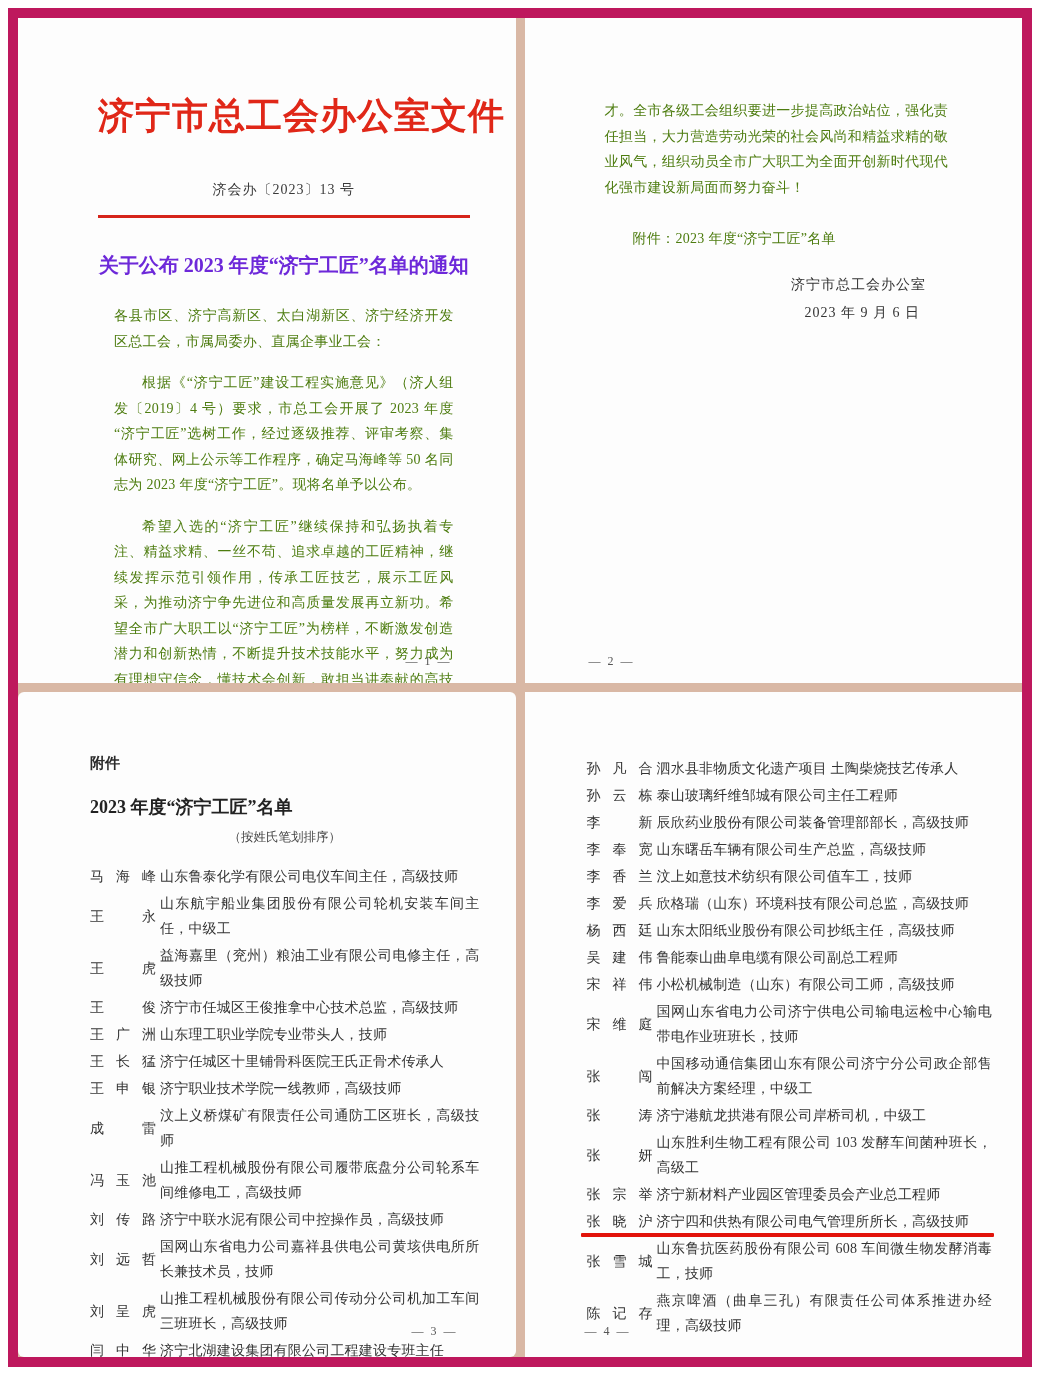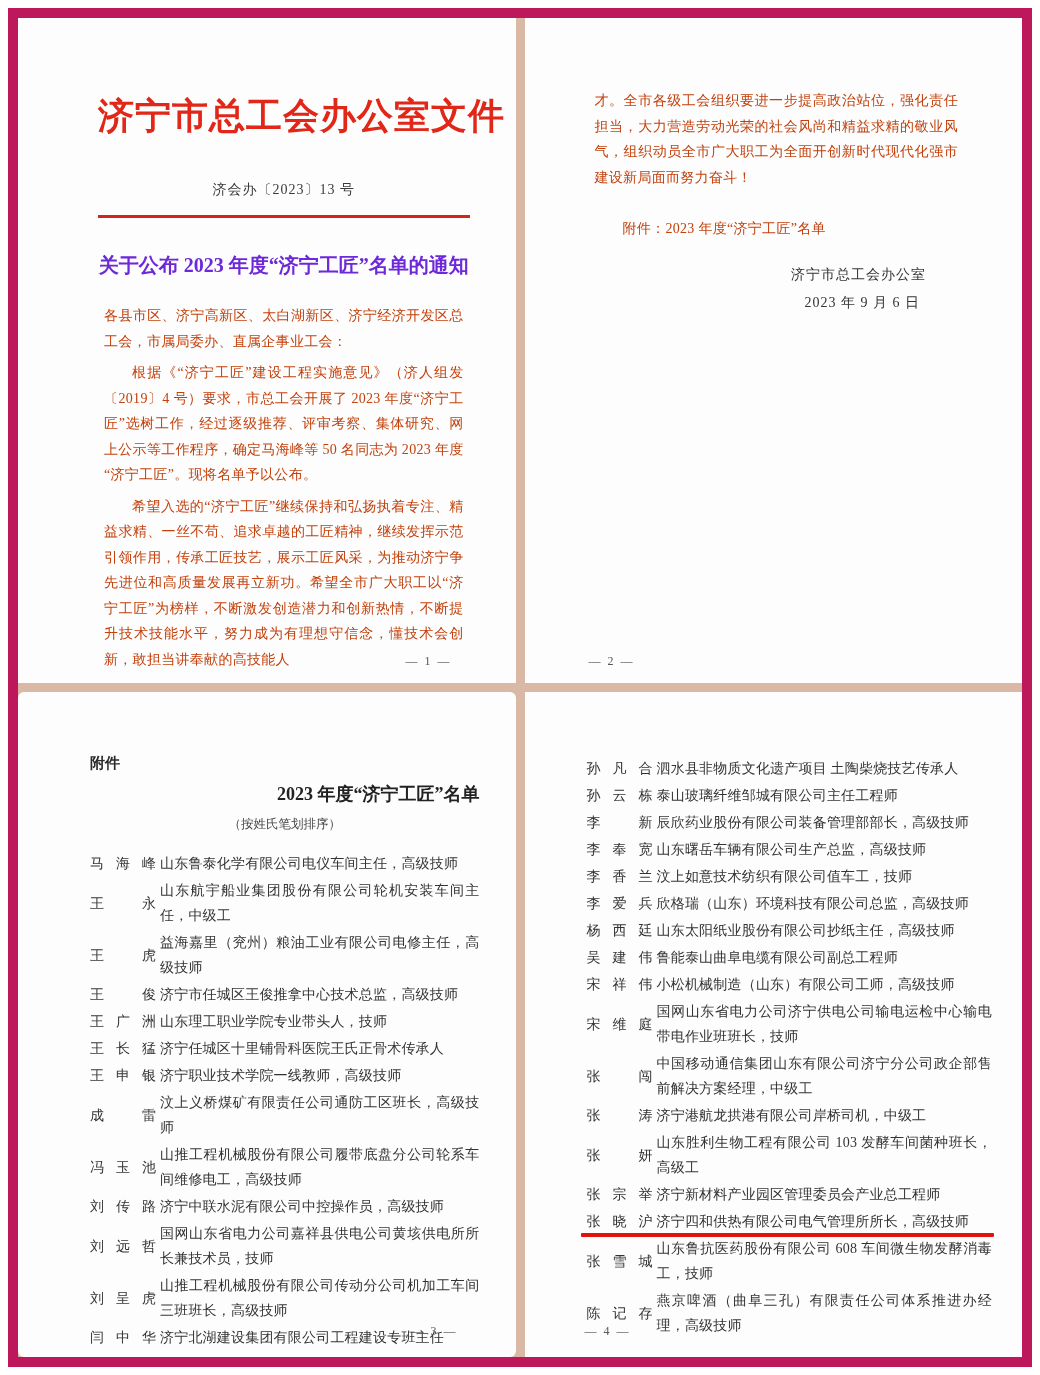--- a/index.html
+++ b/index.html
@@ -23,33 +23,33 @@
   .red-head {
     margin:0; padding-top:74px; text-align:center; white-space:nowrap;
     font-size:36px; font-weight:700; letter-spacing:1px; color:#e02718;
   }
   .doc-no { margin-top:40px; text-align:center; font-size:14px; color:#3a3a3a; letter-spacing:1px; }
   .red-rule { margin-top:16px; height:3px; background:#d6241a; }
   .notice-title { margin:34px 0 0 0; text-align:center; font-size:20px; font-weight:700; color:#6d28d9; }
 
   .body-block { margin-top:24px; }
   .para {
-    margin:6px; font-size:14px; line-height:25.5px; text-align:justify;
-    text-justify:inter-ideograph; color:#c2410c; letter-spacing:0.3px;
+    margin:16px; font-size:14px; line-height:25.5px; text-align:justify;
+    text-justify:inter-ideograph; color:#4d7c0f; letter-spacing:0.3px;
   }
   .para.indent { text-indent:2em; }
   .para.attachment { margin-top:26px; }
 
   .sig-block { margin-top:24px; text-align:right; padding-right:38px; font-size:14px; color:#333; }
   .sig-name { letter-spacing:1px; }
   .sig-date { margin-top:10px; padding-right:6px; letter-spacing:1px; }
 
   
   .att-label { padding-top:62px; font-size:15px; font-weight:700; color:#2a2a2a; }
-  .list-title { margin-top:9px; text-align:right; font-size:18px; font-weight:700; color:#222; }
+  .list-title { margin-top:22px; text-align:left; font-size:18px; font-weight:700; color:#222; }
   .list-subtitle { margin-top:10px; text-align:center; font-size:12.5px; color:#444; }
 
   .roster { margin-top:18px; }
   .p4 .roster { margin-top:0; }
   .row { display:flex; align-items:center; margin-bottom:2px; position:relative; }
   .row-name {
     flex:0 0 66px; margin-right:4px; font-size:14px; line-height:25px;
     text-align:justify; text-align-last:justify; color:#333; align-self:center;
   }
   .row-desc {

